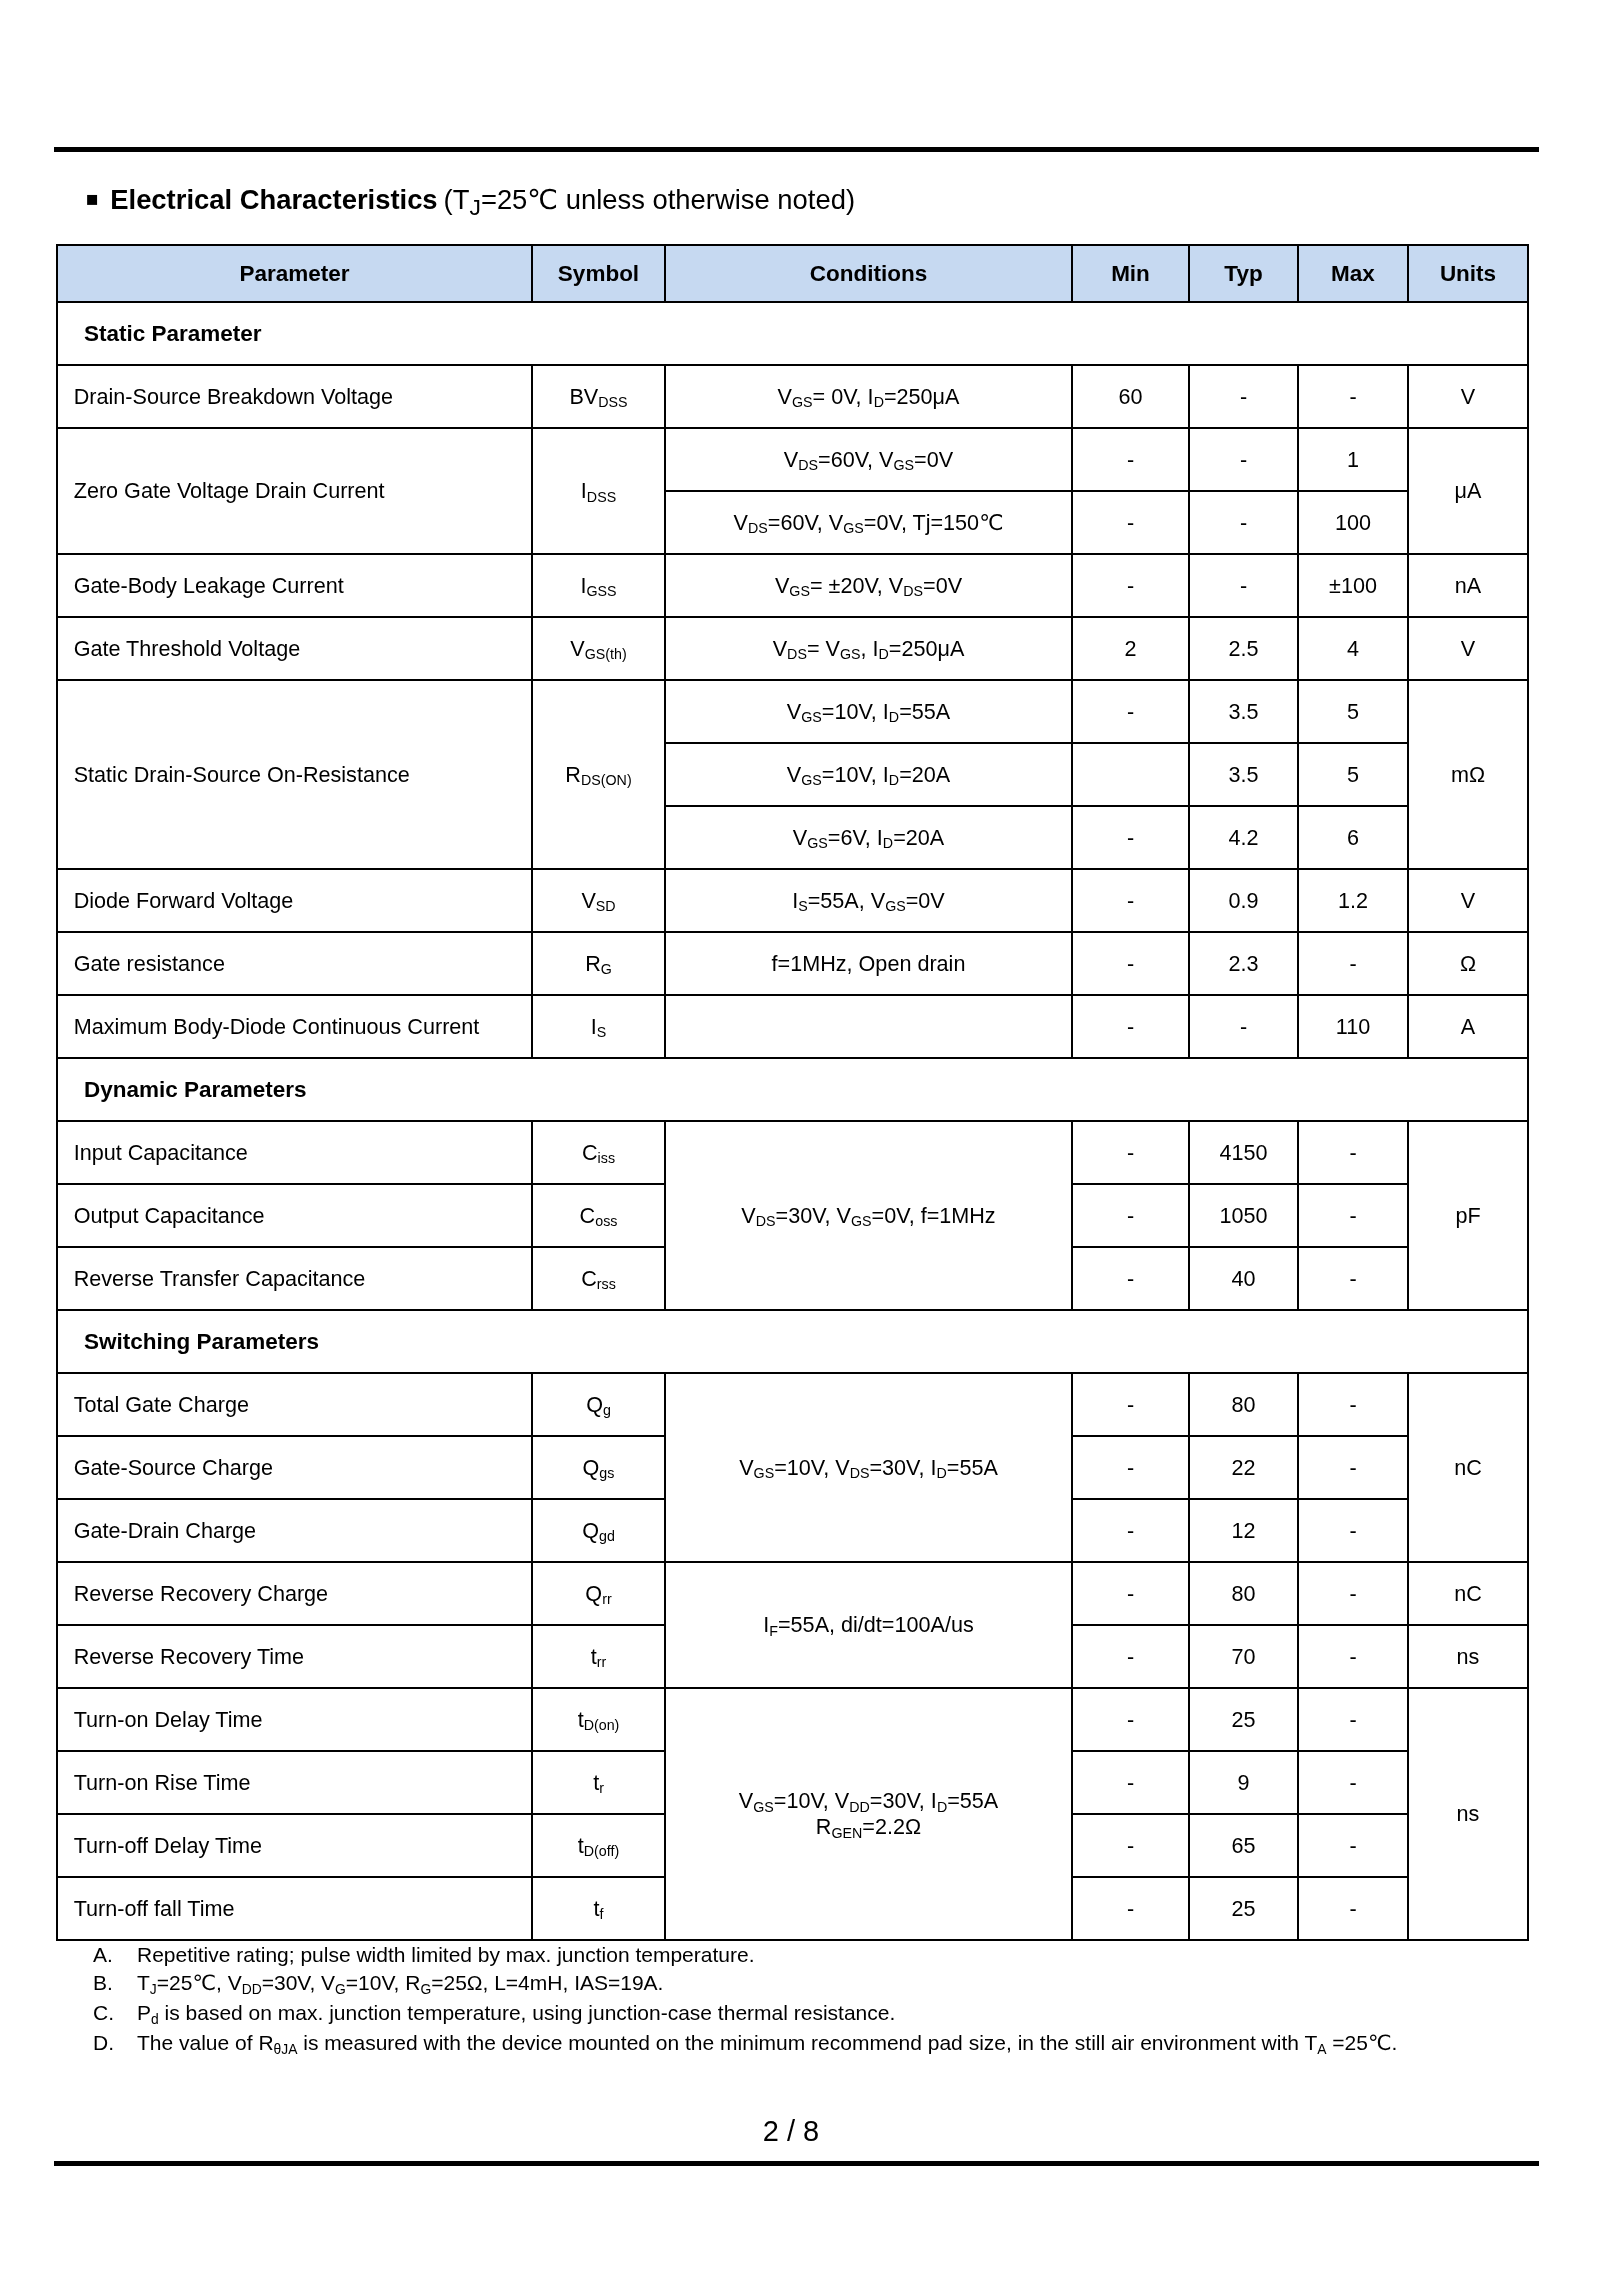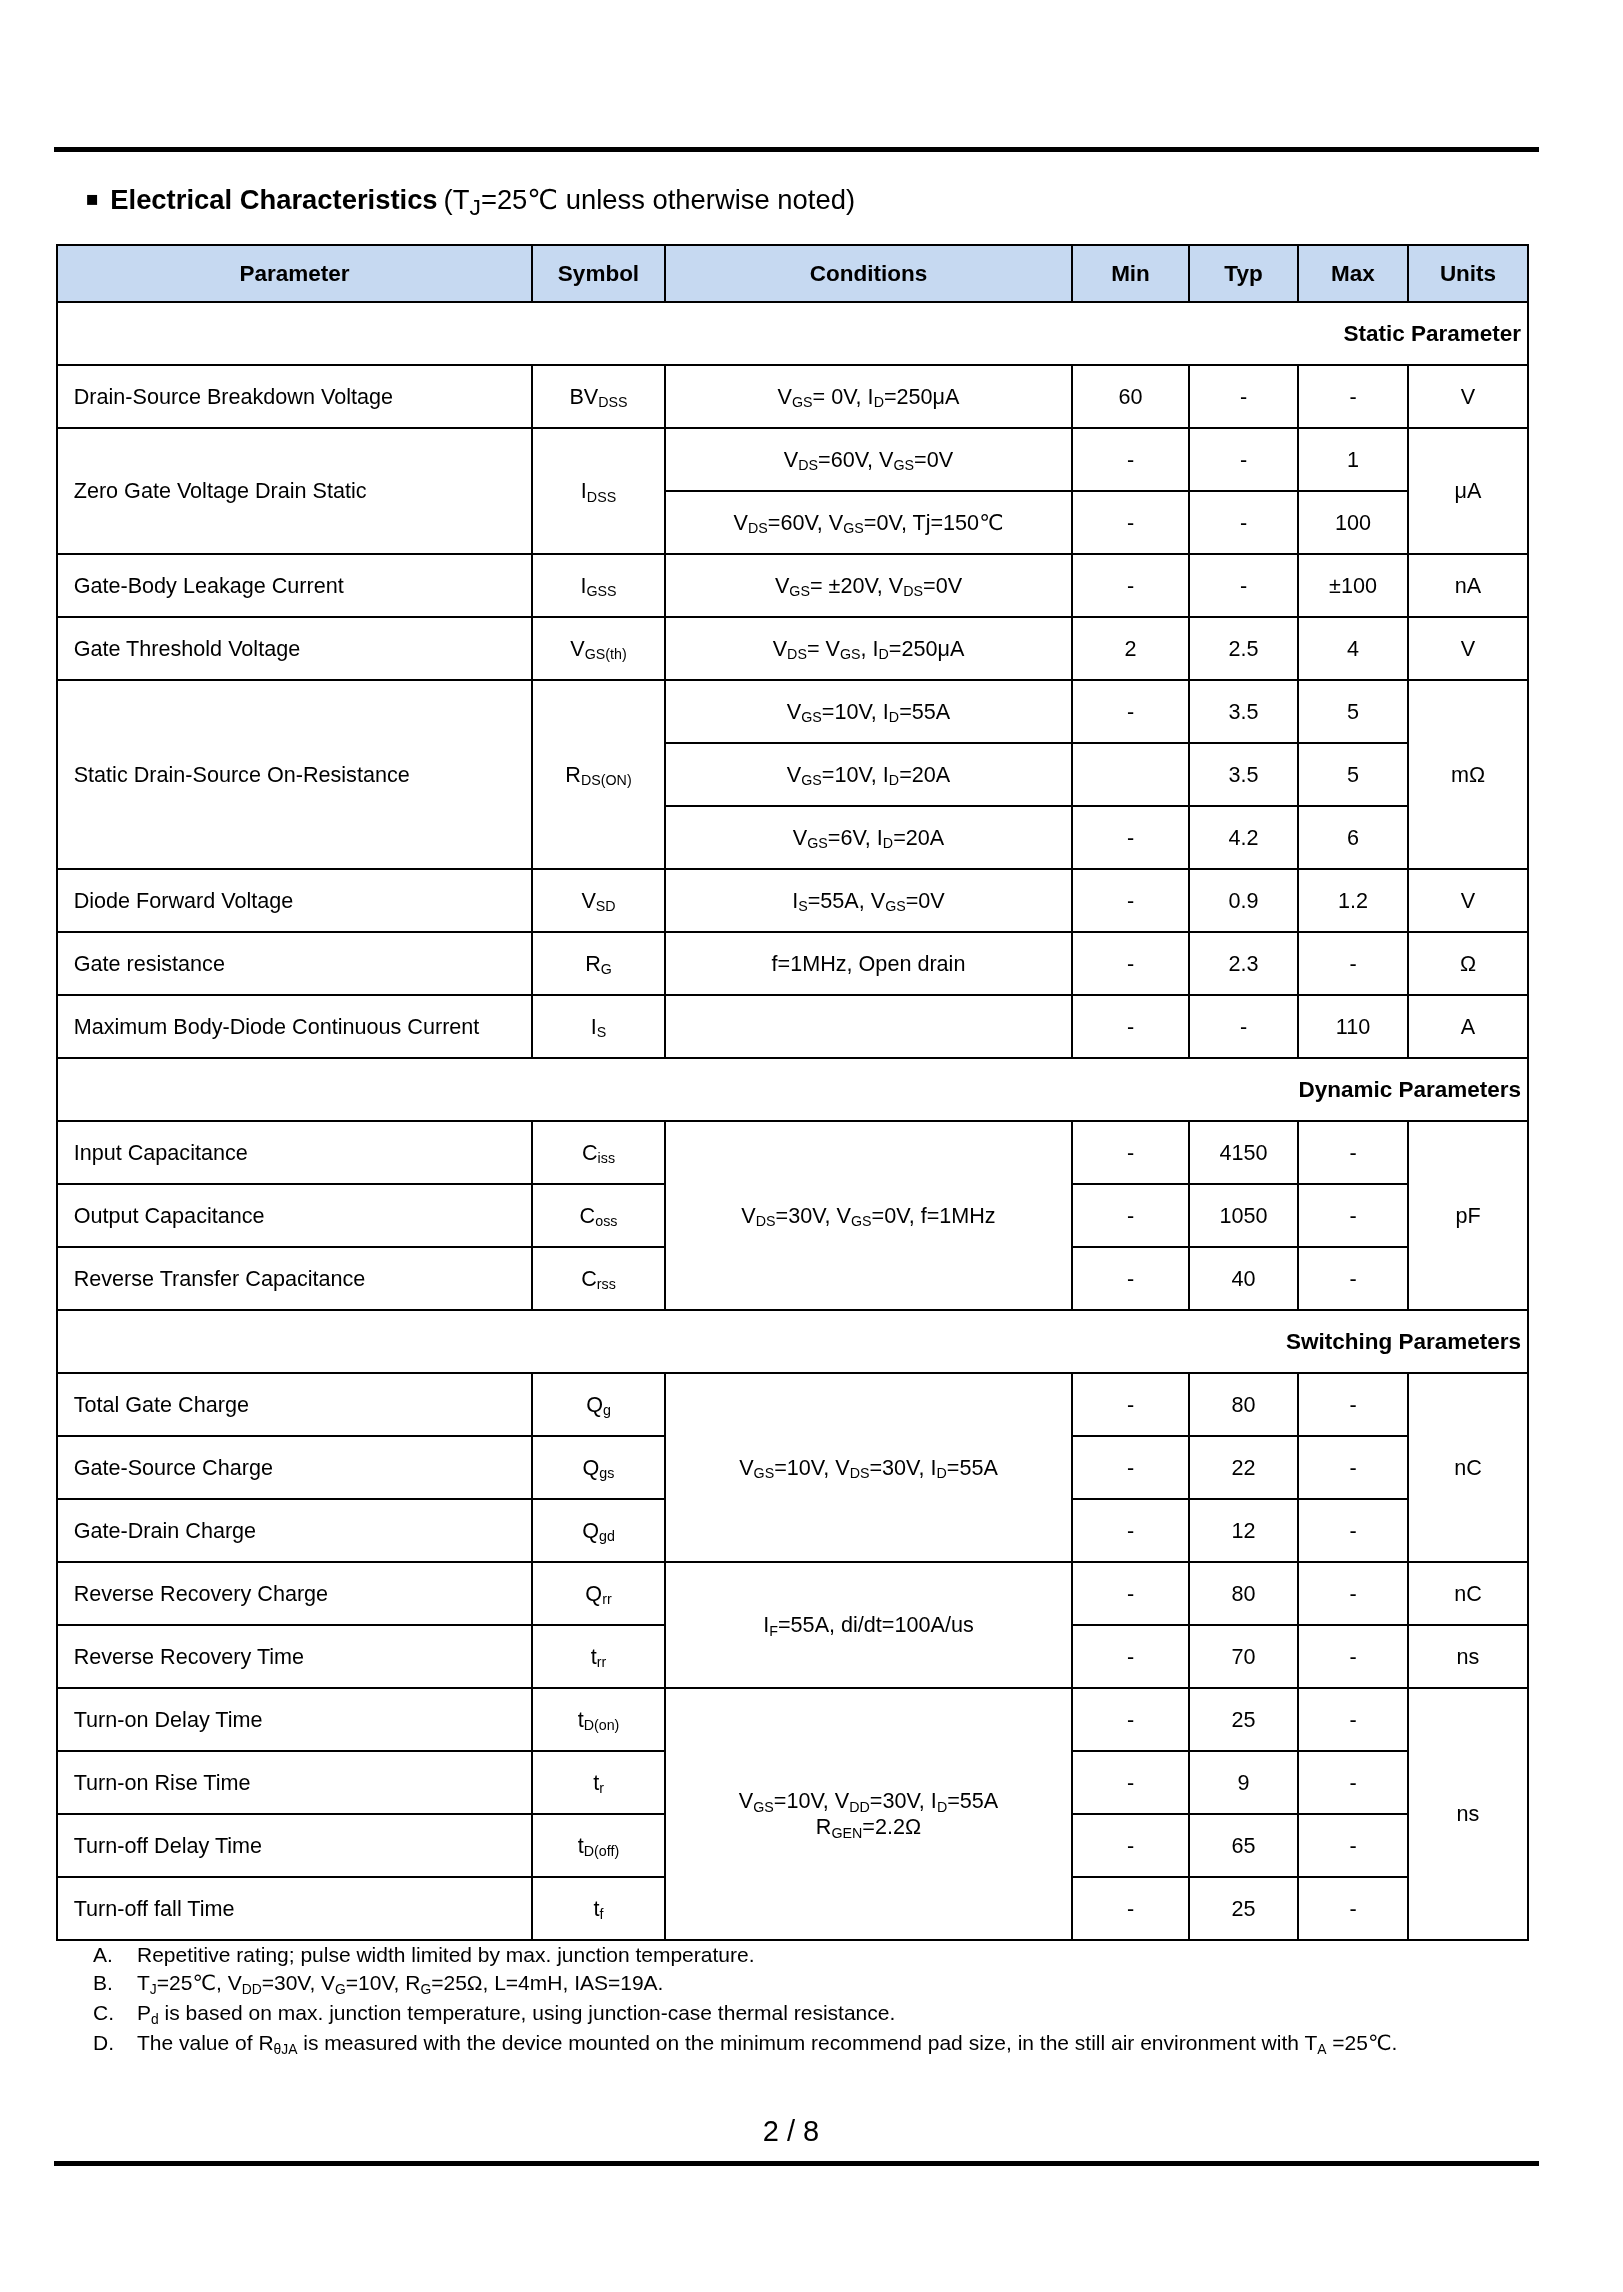--- a/index.html
+++ b/index.html
@@ -58,21 +58,21 @@
     text-align: center;
     vertical-align: middle;
     padding: 0 5.9px;
     overflow: hidden;
   }
   .char-table tbody tr { height: 63px; }
   .char-table td.cell-param {
     text-align: left; padding-left: 15.7px; padding-right: 9.8px; margin-left: 20px;
   }
   .char-table td.section-cell {
-    text-align: right; padding-left: 10px;
+    text-align: left; padding-left: 26px;
     font-weight: bold; font-size: 22.5px;
   }
   .char-table sub {
     font-size: 66%;
     vertical-align: baseline;
     position: relative; top: 0.28em;
     letter-spacing: 0;
   }
   .notes sub {
     font-size: 66%;
@@ -142,21 +142,21 @@
         <tr>
           <td class="cell-param">Drain-Source Breakdown Voltage</td>
           <td class="cell-symbol">BV<sub>DSS</sub></td>
           <td class="cell-cond">V<sub>GS</sub>= 0V, I<sub>D</sub>=250μA</td>
           <td>60</td>
           <td>-</td>
           <td>-</td>
           <td class="cell-unit">V</td>
         </tr>
         <tr>
-          <td rowspan="2" class="cell-param">Zero Gate Voltage Drain Static</td>
+          <td rowspan="2" class="cell-param">Zero Gate Voltage Drain Current</td>
           <td rowspan="2" class="cell-symbol">I<sub>DSS</sub></td>
           <td class="cell-cond">V<sub>DS</sub>=60V, V<sub>GS</sub>=0V</td>
           <td>-</td>
           <td>-</td>
           <td>1</td>
           <td rowspan="2" class="cell-unit">μA</td>
         </tr>
         <tr>
           <td class="cell-cond">V<sub>DS</sub>=60V, V<sub>GS</sub>=0V, Tj=150℃</td>
           <td>-</td>

